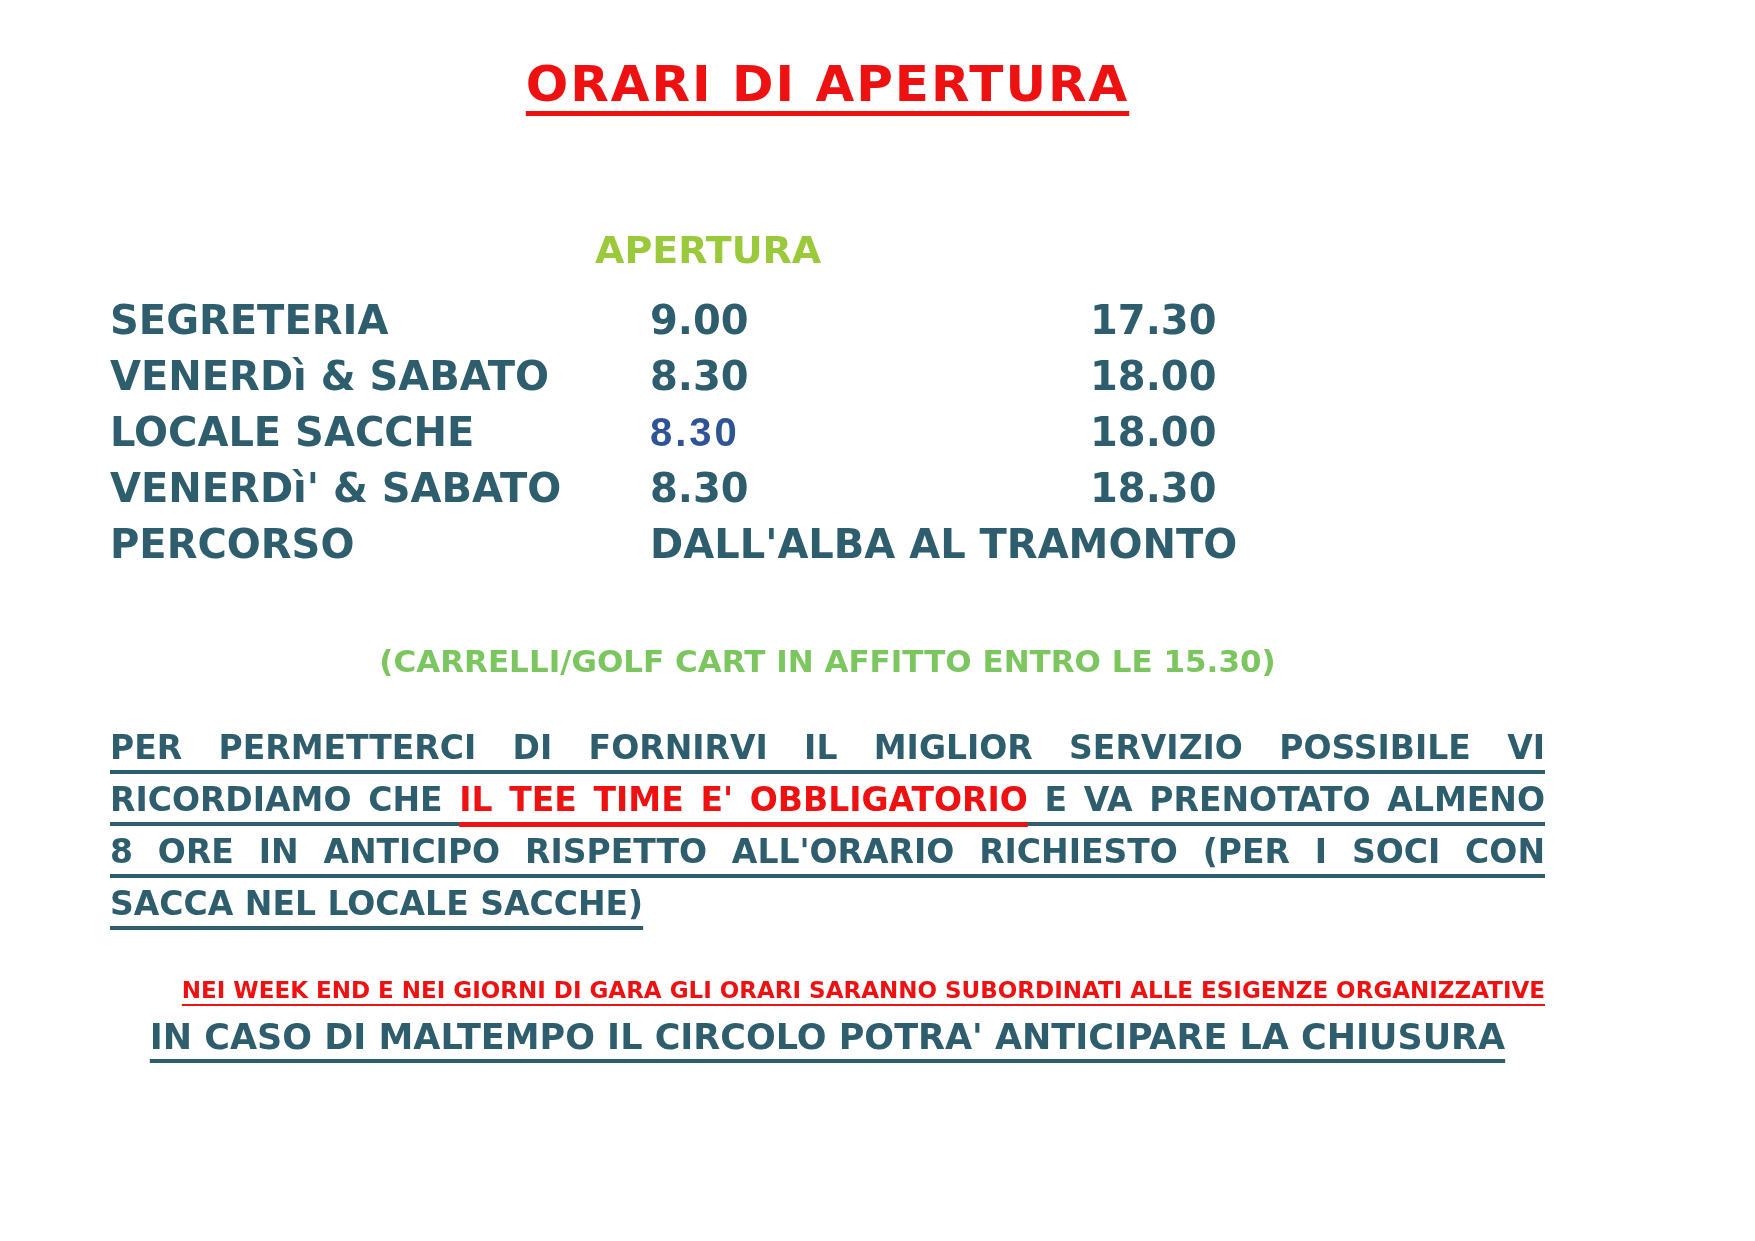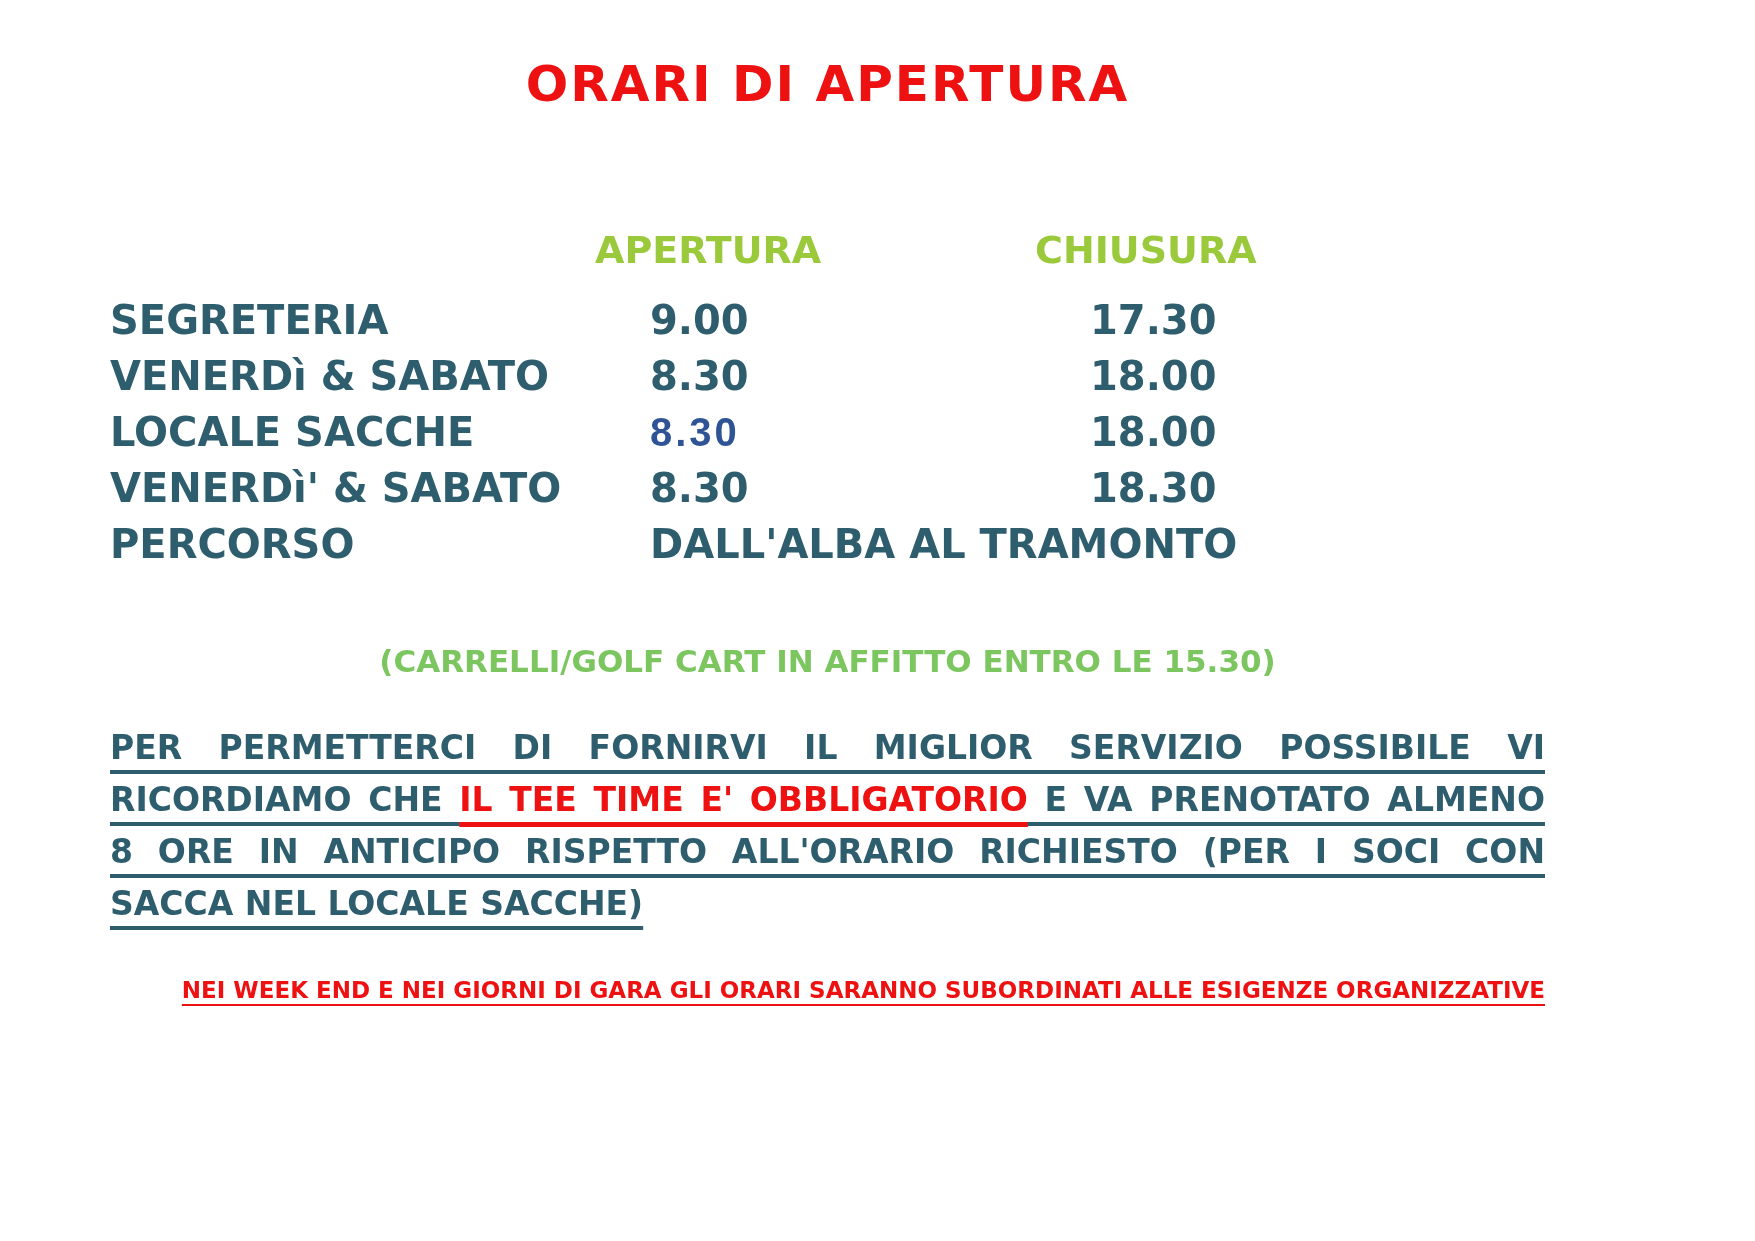--- a/index.html
+++ b/index.html
@@ -13,20 +13,21 @@
     width: 1755px; height: 1241px;
     padding: 44px 210px 0 110px;
   }
 
   
   .title-block { text-align: center; }
   .title-line {
     font-size: 50px;
     line-height: 80px;
     color: #EE1111;
+    text-decoration: underline;
     text-decoration-color: #EE1111;
     text-decoration-thickness: 5px;
     text-underline-offset: 10px;
     letter-spacing: 2px;
   }
 
   
   .hours-table {
     margin-top: 98px;
     display: grid;
@@ -112,21 +113,20 @@
 
 <div class="page">
 
   <div class="title-block">
     <div class="title-line">ORARI DI APERTURA</div>
   </div>
 
   <div class="hours-table">
     <div class="cell"></div>
     <div class="col-header">APERTURA</div>
-    <div class="col-header">CHIUSURA</div>
 
     <div class="header-row-spacer"></div>
 
     <div class="cell">SEGRETERIA</div>
     <div class="cell">9.00</div>
     <div class="cell">17.30</div>
 
     <div class="cell">VENERDì &amp; SABATO</div>
     <div class="cell">8.30</div>
     <div class="cell">18.00</div>
@@ -146,14 +146,15 @@
   <div class="cart-note">(CARRELLI/GOLF CART IN AFFITTO ENTRO LE 15.30)</div>
 
   <div class="policy">
     <div class="pline">PER PERMETTERCI DI FORNIRVI IL MIGLIOR SERVIZIO POSSIBILE VI</div>
     <div class="pline"><span>RICORDIAMO CHE </span><span class="red-inline">IL TEE TIME E' OBBLIGATORIO</span><span> E VA PRENOTATO ALMENO</span></div>
     <div class="pline">8 ORE IN ANTICIPO RISPETTO ALL'ORARIO RICHIESTO (PER I SOCI CON</div>
     <div class="pline last">SACCA NEL LOCALE SACCHE)</div>
   </div>
 
   <div class="weekend-note">NEI WEEK END E NEI GIORNI DI GARA GLI ORARI SARANNO SUBORDINATI ALLE ESIGENZE ORGANIZZATIVE</div>
+  <div class="weather-note">IN CASO DI MALTEMPO IL CIRCOLO POTRA' ANTICIPARE LA CHIUSURA</div>
 
 </div>
 
 </body></html>

